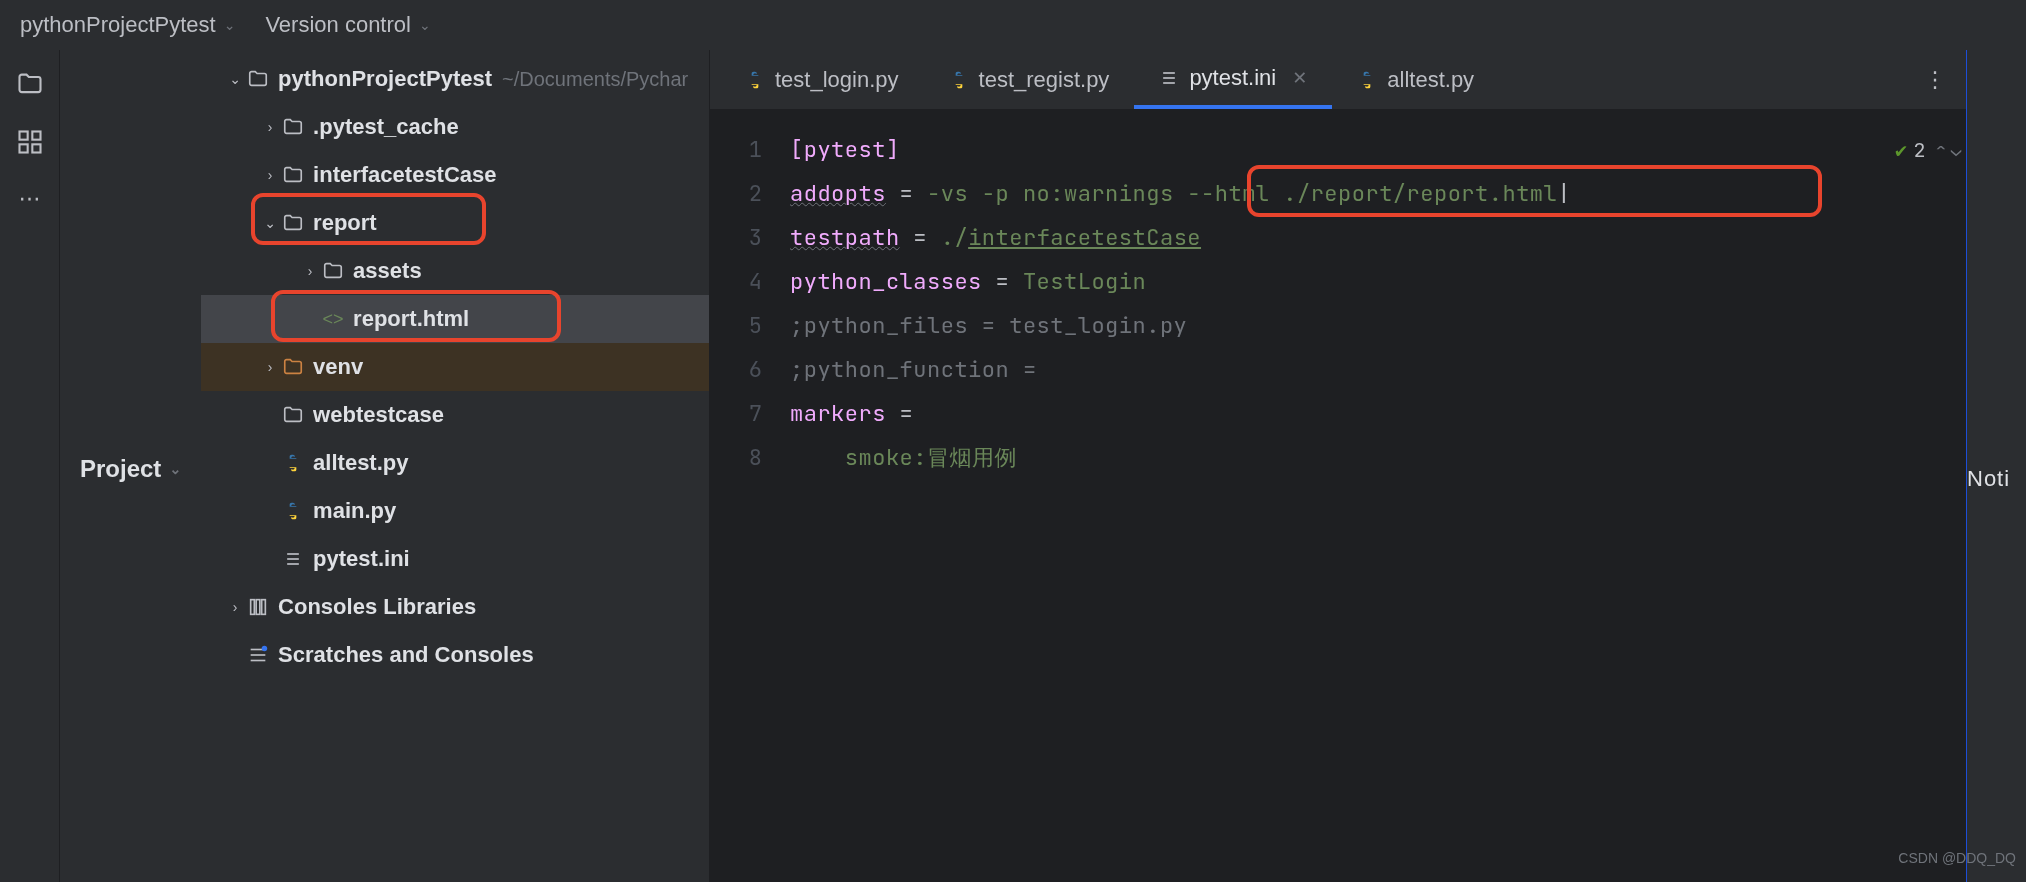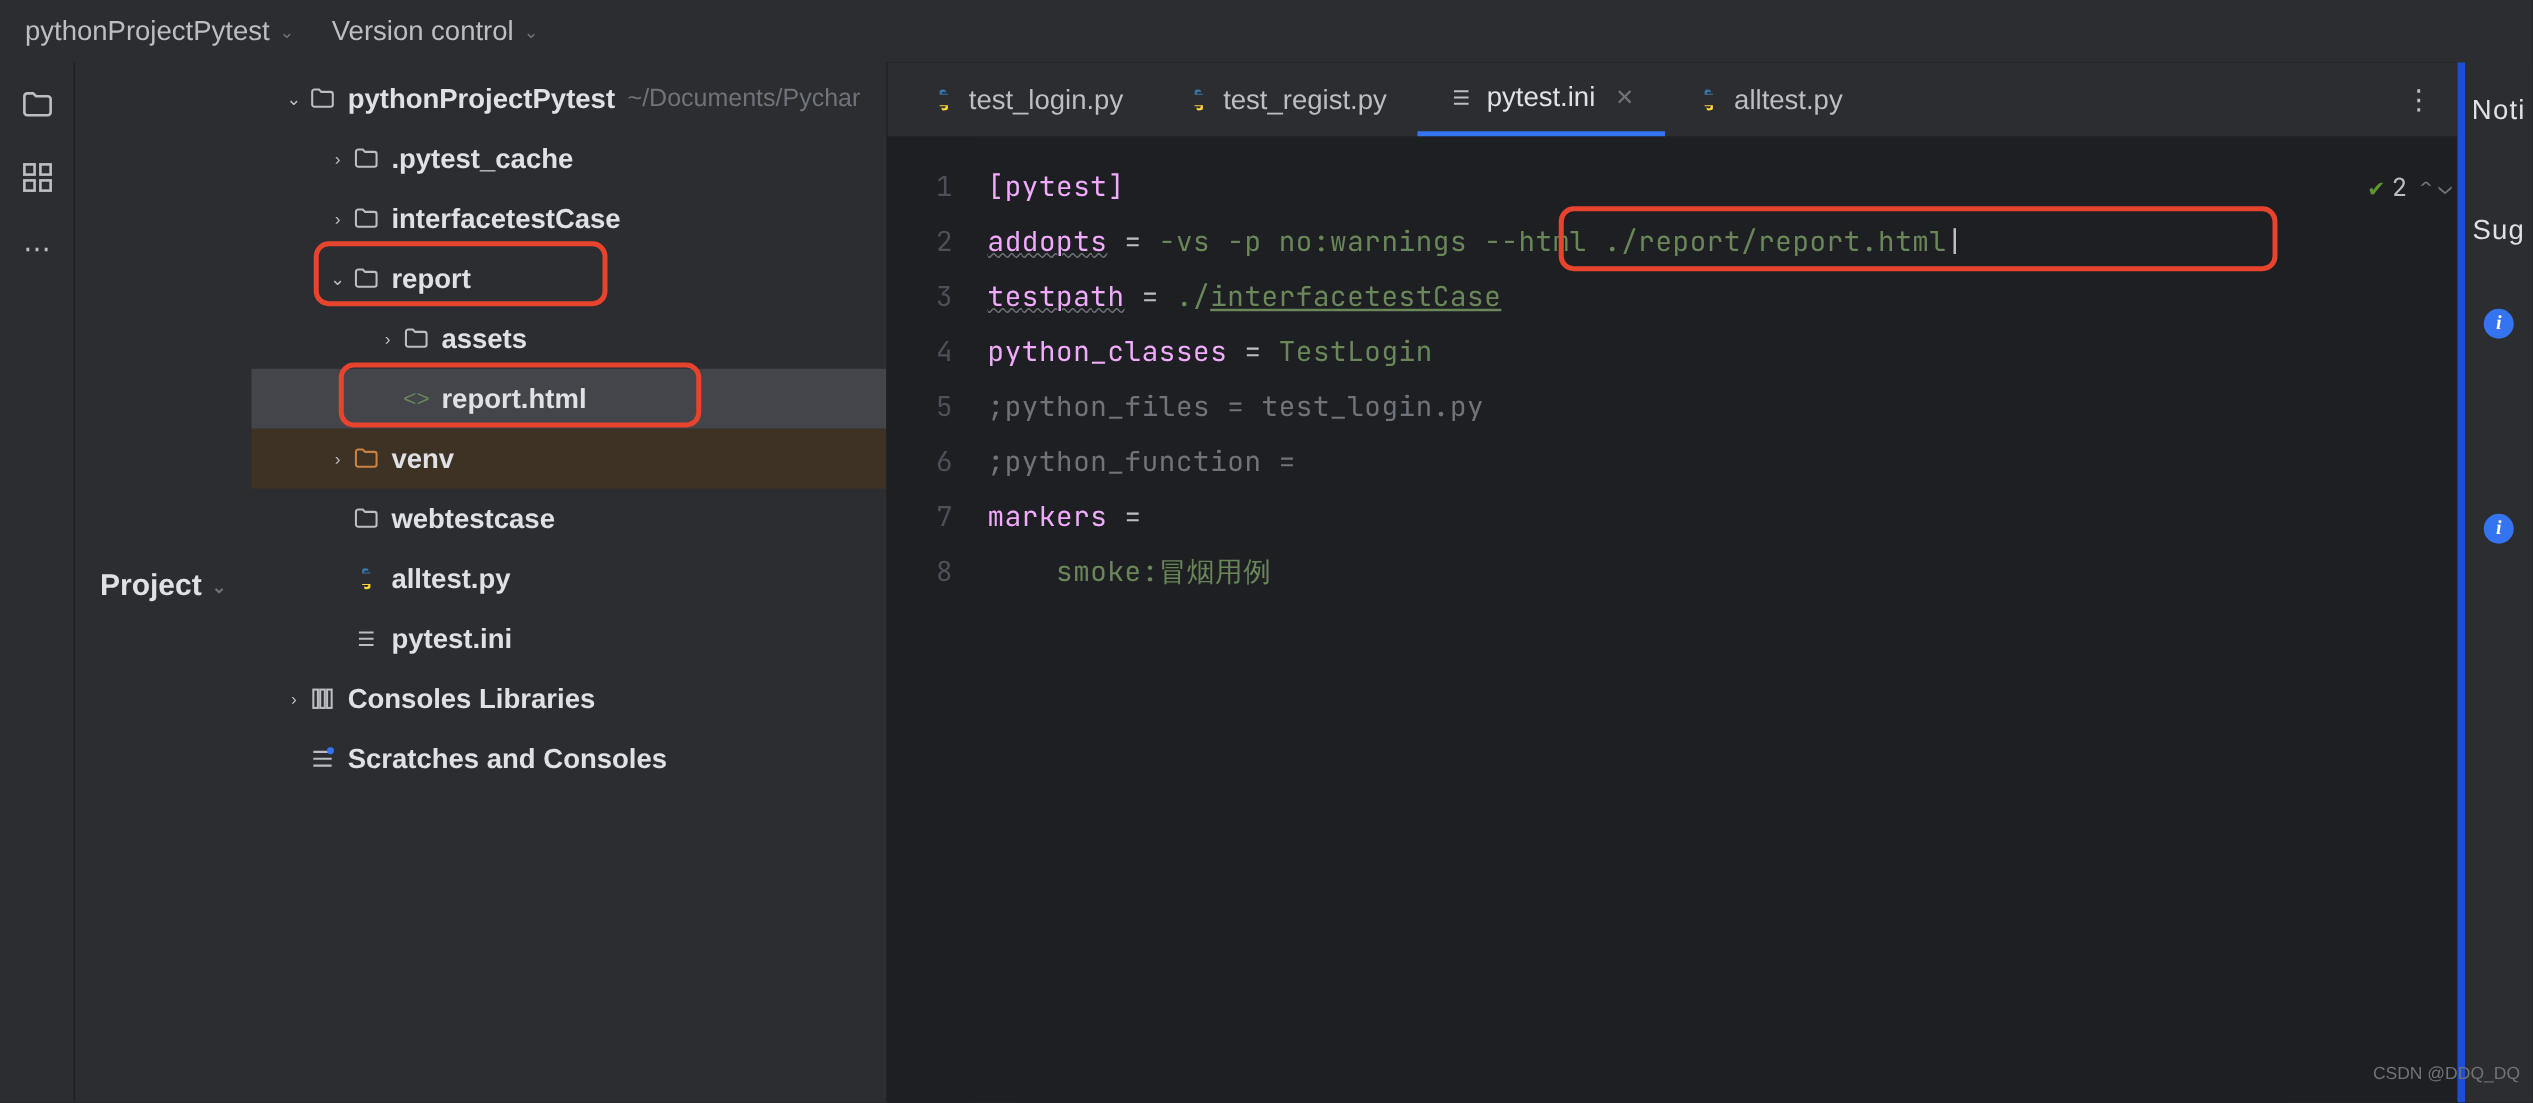--- a/index.html
+++ b/index.html
@@ -104,22 +104,22 @@
 
   .problems-badge {
     position: absolute; top: 18px; right: 40px;
     display: flex; align-items: center; gap: 6px;
     font-size: 20px; color: #bcbec4;
   }
   .nav-arrows { position: absolute; top: 18px; right: 4px; display:flex; gap:4px; font-size:18px; color:#6f737a;}
   .check-ic { color: #5c962c; font-size: 20px; }
 
   .right-gutter {
-    width: 60px; background: #2b2d30; border-left: 6px solid #1d4ed8;
-    display: flex; flex-direction: column; align-items: center;
+    width: 60px; background: #2b2d30; border-left: 1px solid #1d4ed8;
+    display: flex; flex-direction: row; align-items: center;
     padding-top: 25px; gap: 20px;
   }
   .right-text { color: #dfe1e5; font-size: 22px; letter-spacing: 1px; }
   .info-ic {
     width: 24px; height: 24px; border-radius: 50%; background: #3574f0;
     color: white; font-size: 16px; font-weight: bold;
     display: flex; align-items: center; justify-content: center;
     font-style: italic; font-family: serif;
   }
 
@@ -250,20 +250,30 @@
         <span class="arrow"></span>
         <span class="icon-slot">
           <svg width="20" height="20" viewBox="0 0 24 24">
               <path fill="#3776ab" d="M12 2c-2 0-4 0-4 2v3h8V6h-6c0-1 1-2 2-2s2 1 2 1V3s-1-1-2-1z"></path>
               <path fill="#ffd43b" d="M12 22c2 0 4 0 4-2v-3H8v1h6c0 1-1 2-2 2s-2-1-2-1v2s1 1 2 1z"></path>
             </svg>
         </span>
         <span class="tree-node-label">alltest.py</span>
       </div>
 
+      <div class="tree-row" style="padding-left:60px;">
+        <span class="arrow"></span>
+        <span class="icon-slot">
+          <svg width="20" height="20" viewBox="0 0 24 24">
+              <path fill="#3776ab" d="M12 2c-2 0-4 0-4 2v3h8V6h-6c0-1 1-2 2-2s2 1 2 1V3s-1-1-2-1z"></path>
+              <path fill="#ffd43b" d="M12 22c2 0 4 0 4-2v-3H8v1h6c0 1-1 2-2 2s-2-1-2-1v2s1 1 2 1z"></path>
+            </svg>
+        </span>
+        <span class="tree-node-label">main.py</span>
+      </div>
 
       <div class="tree-row" style="padding-left:60px;">
         <span class="arrow"></span>
         <span class="icon-slot">
           <svg width="20" height="20" viewBox="0 0 24 24" fill="none" stroke="#bcbec4" stroke-width="2">
               <line x1="5" y1="6" x2="19" y2="6"></line>
               <line x1="5" y1="12" x2="19" y2="12"></line>
               <line x1="5" y1="18" x2="19" y2="18"></line>
             </svg>
         </span>

